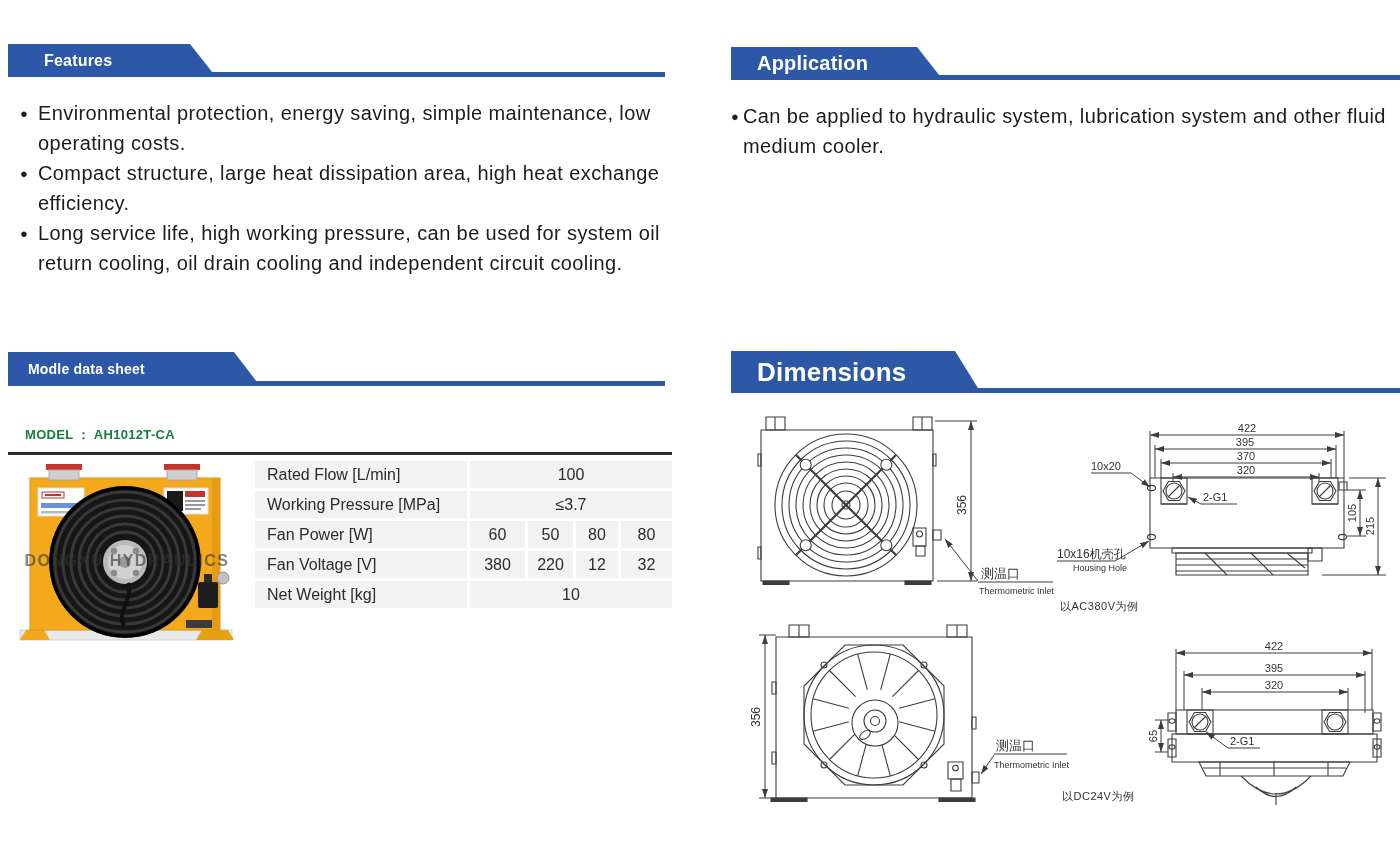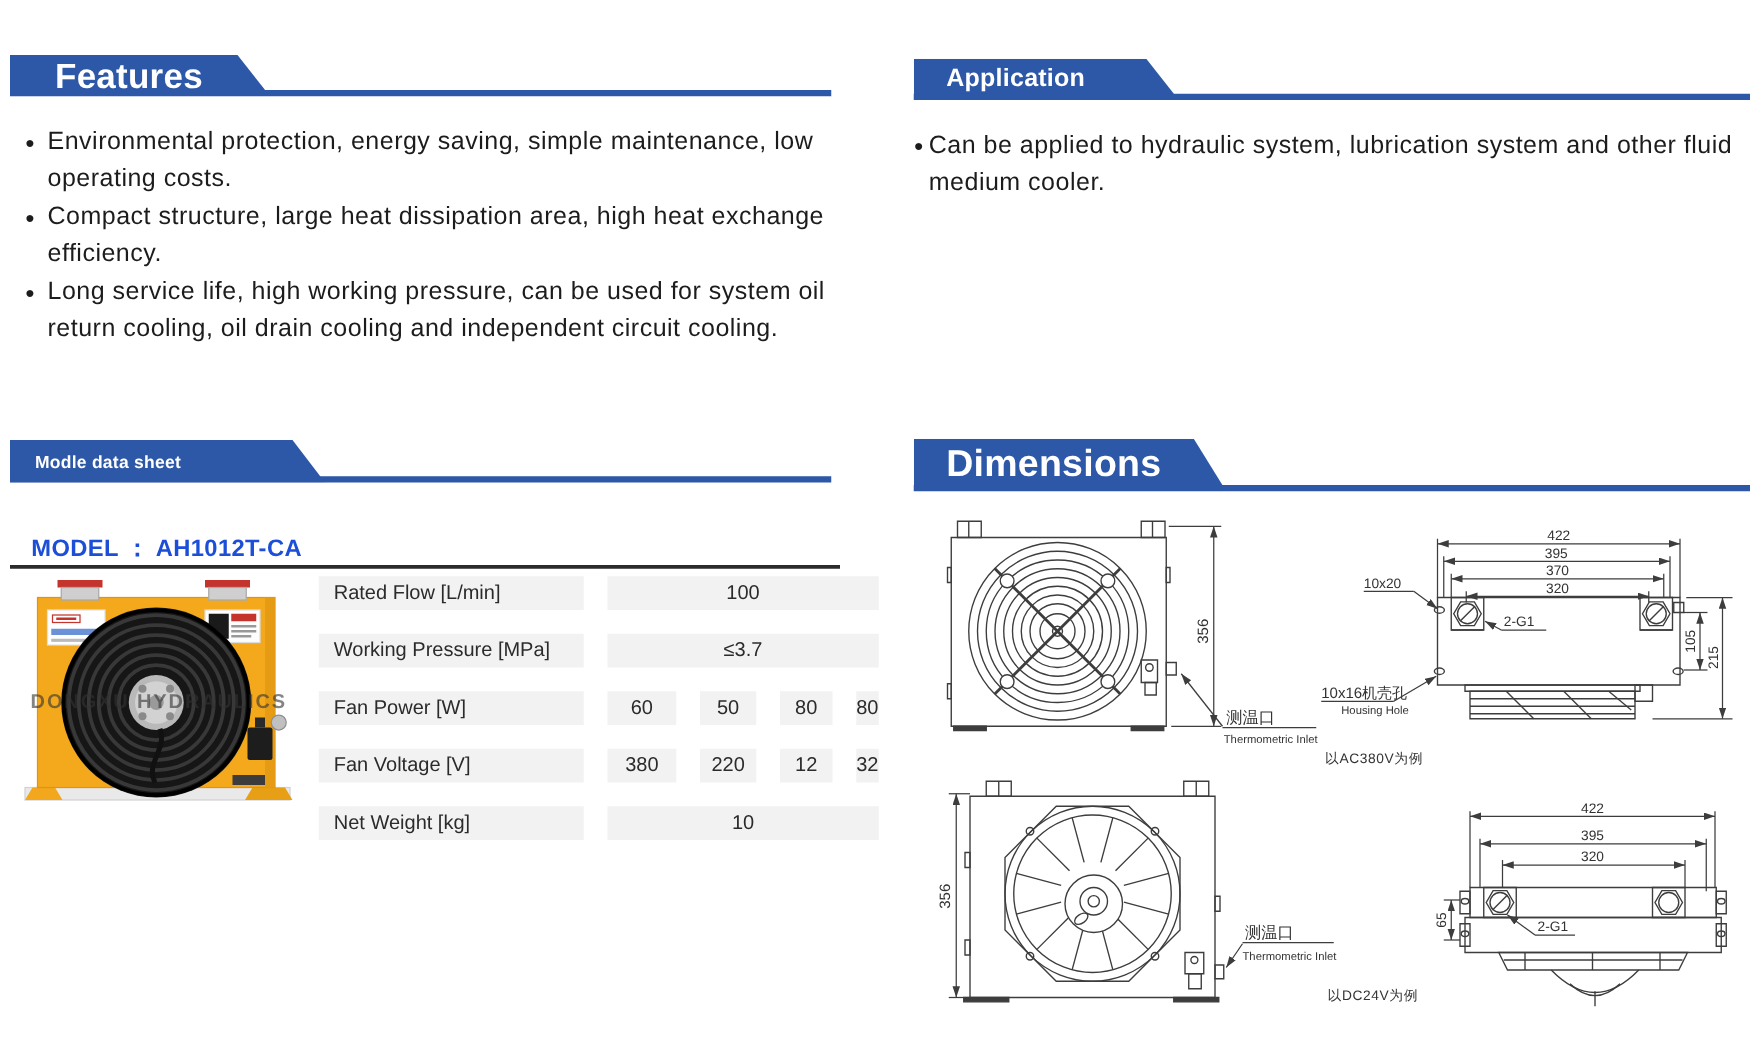--- a/index.html
+++ b/index.html
@@ -24,39 +24,39 @@
   }
   .rule { position:absolute; background:#2d57a7; height:5px; }
   ul.blist { list-style:none; }
   ul.blist li { display:flex; }
   ul.blist .dot { flex:0 0 auto; text-align:left; font-size:13px; line-height:30px; }
   ul.blist .btext { flex:1 1 auto; font-size:20px; line-height:30px; letter-spacing:.4px; }
   .features-list { left:20px; top:98px; width:642px; }
   .features-list .dot { width:18px; padding-top:1px; }
   .application-list { left:731px; top:101px; width:664px; }
   .application-list .dot { width:12px; padding-top:1px; }
-  .model-heading { left:25px; top:426px; font-size:19px; font-weight:700; color:#1d4ed8; letter-spacing:.3px; }
+  .model-heading { left:25px; top:426px; font-size:13px; font-weight:700; color:#15803d; letter-spacing:.3px; }
   .model-divider { left:8px; top:452px; width:664px; height:3px; background:#2b2b2b; }
   .spec-table {
     position:absolute; left:255px; top:461px; width:417px;
-    display:grid; grid-template-columns:212px 55px 45px 42px 1fr; gap:19px;
+    display:grid; grid-template-columns:212px 55px 45px 42px 1fr; gap:3px;
     font-size:16px; color:#2b2b2b;
   }
   .spec-table .cell { background:#f2f2f2; height:27px; display:flex; align-items:center; justify-content:center; }
   .spec-table .lbl { justify-content:flex-start; padding-left:12px; }
   .spec-table .span4 { grid-column:2 / 6; }
   svg { position:absolute; overflow:visible; }
   svg text { fill:#333; font-family:"Liberation Sans","DejaVu Sans",sans-serif; }
   .drawing * { vector-effect:non-scaling-stroke; }
   .caption { position:absolute; font-size:11px; color:#333; letter-spacing:.5px; }
 </style>
 </head>
 <body>
 
-<div class="banner" style="left:8px;top:44px;width:208px;height:33px;font-size:28px;padding-left:36px;">
+<div class="banner" style="left:8px;top:44px;width:208px;height:33px;font-size:16px;padding-left:36px;">
   <span>Features</span>
 </div>
 <div class="rule" style="left:8px;top:72px;width:657px;"></div>
 <ul class="blist features-list abs">
     <li class="bullet-item">
       <span class="dot">●</span>
       <span class="btext">Environmental protection, energy saving, simple maintenance, low operating costs.</span>
     </li>
     <li class="bullet-item">
       <span class="dot">●</span>
@@ -158,21 +158,21 @@
     <div class="cell val">80</div>
     <div class="cell lbl">Fan Voltage [V]</div>
     <div class="cell val">380</div>
     <div class="cell val">220</div>
     <div class="cell val">12</div>
     <div class="cell val">32</div>
     <div class="cell lbl">Net Weight [kg]</div>
     <div class="cell val span4">10</div>
   </div>
 
-<div class="banner" style="left:731px;top:351px;width:250px;height:42px;font-size:30px;padding-left:26px;">
+<div class="banner" style="left:731px;top:351px;width:250px;height:42px;font-size:26px;padding-left:26px;">
   <span>Dimensions</span>
 </div>
 <div class="rule" style="left:731px;top:388px;width:669px;"></div>
 
 <svg style="left:745px;top:410px;" width="320" height="195" viewBox="0 0 320 195" class="drawing">
   <defs>
     <marker id="arrA" orient="auto-start-reverse" markerWidth="10" markerHeight="8" refX="9" refY="3" markerUnits="userSpaceOnUse">
       <path d="M0,0 L9,3 L0,6 Z" fill="#3d3d3d"></path>
     </marker>
   </defs>

